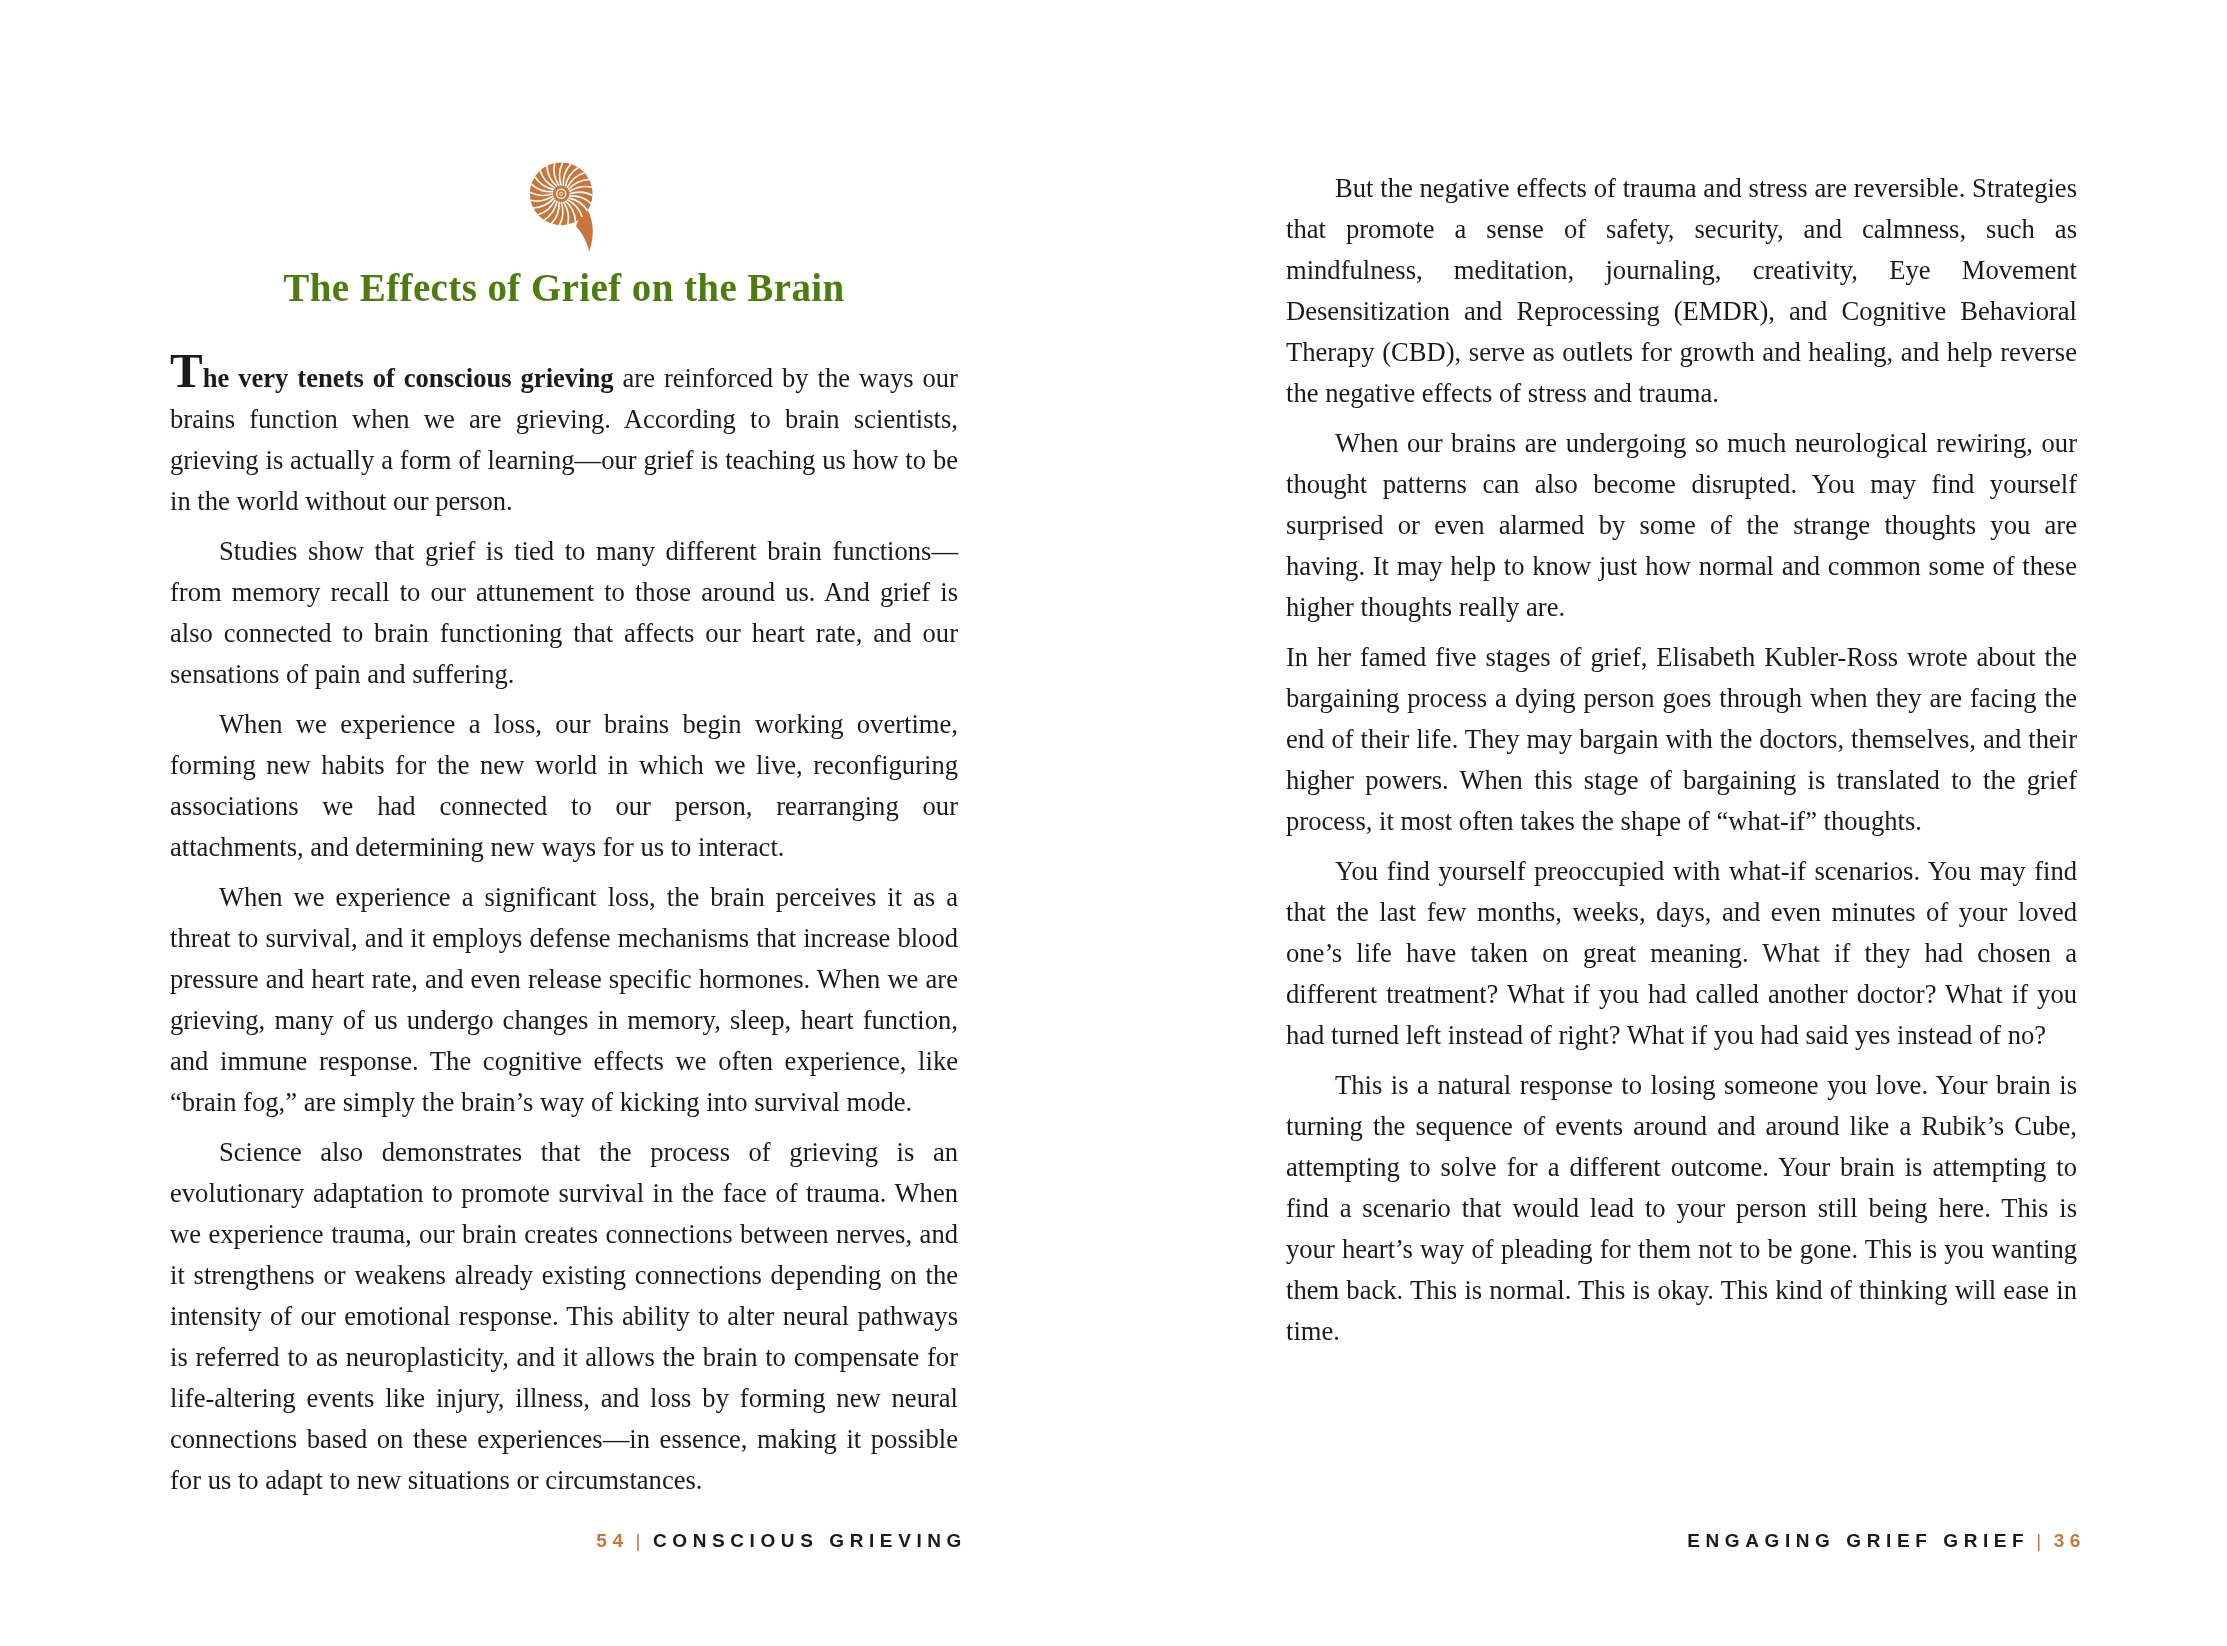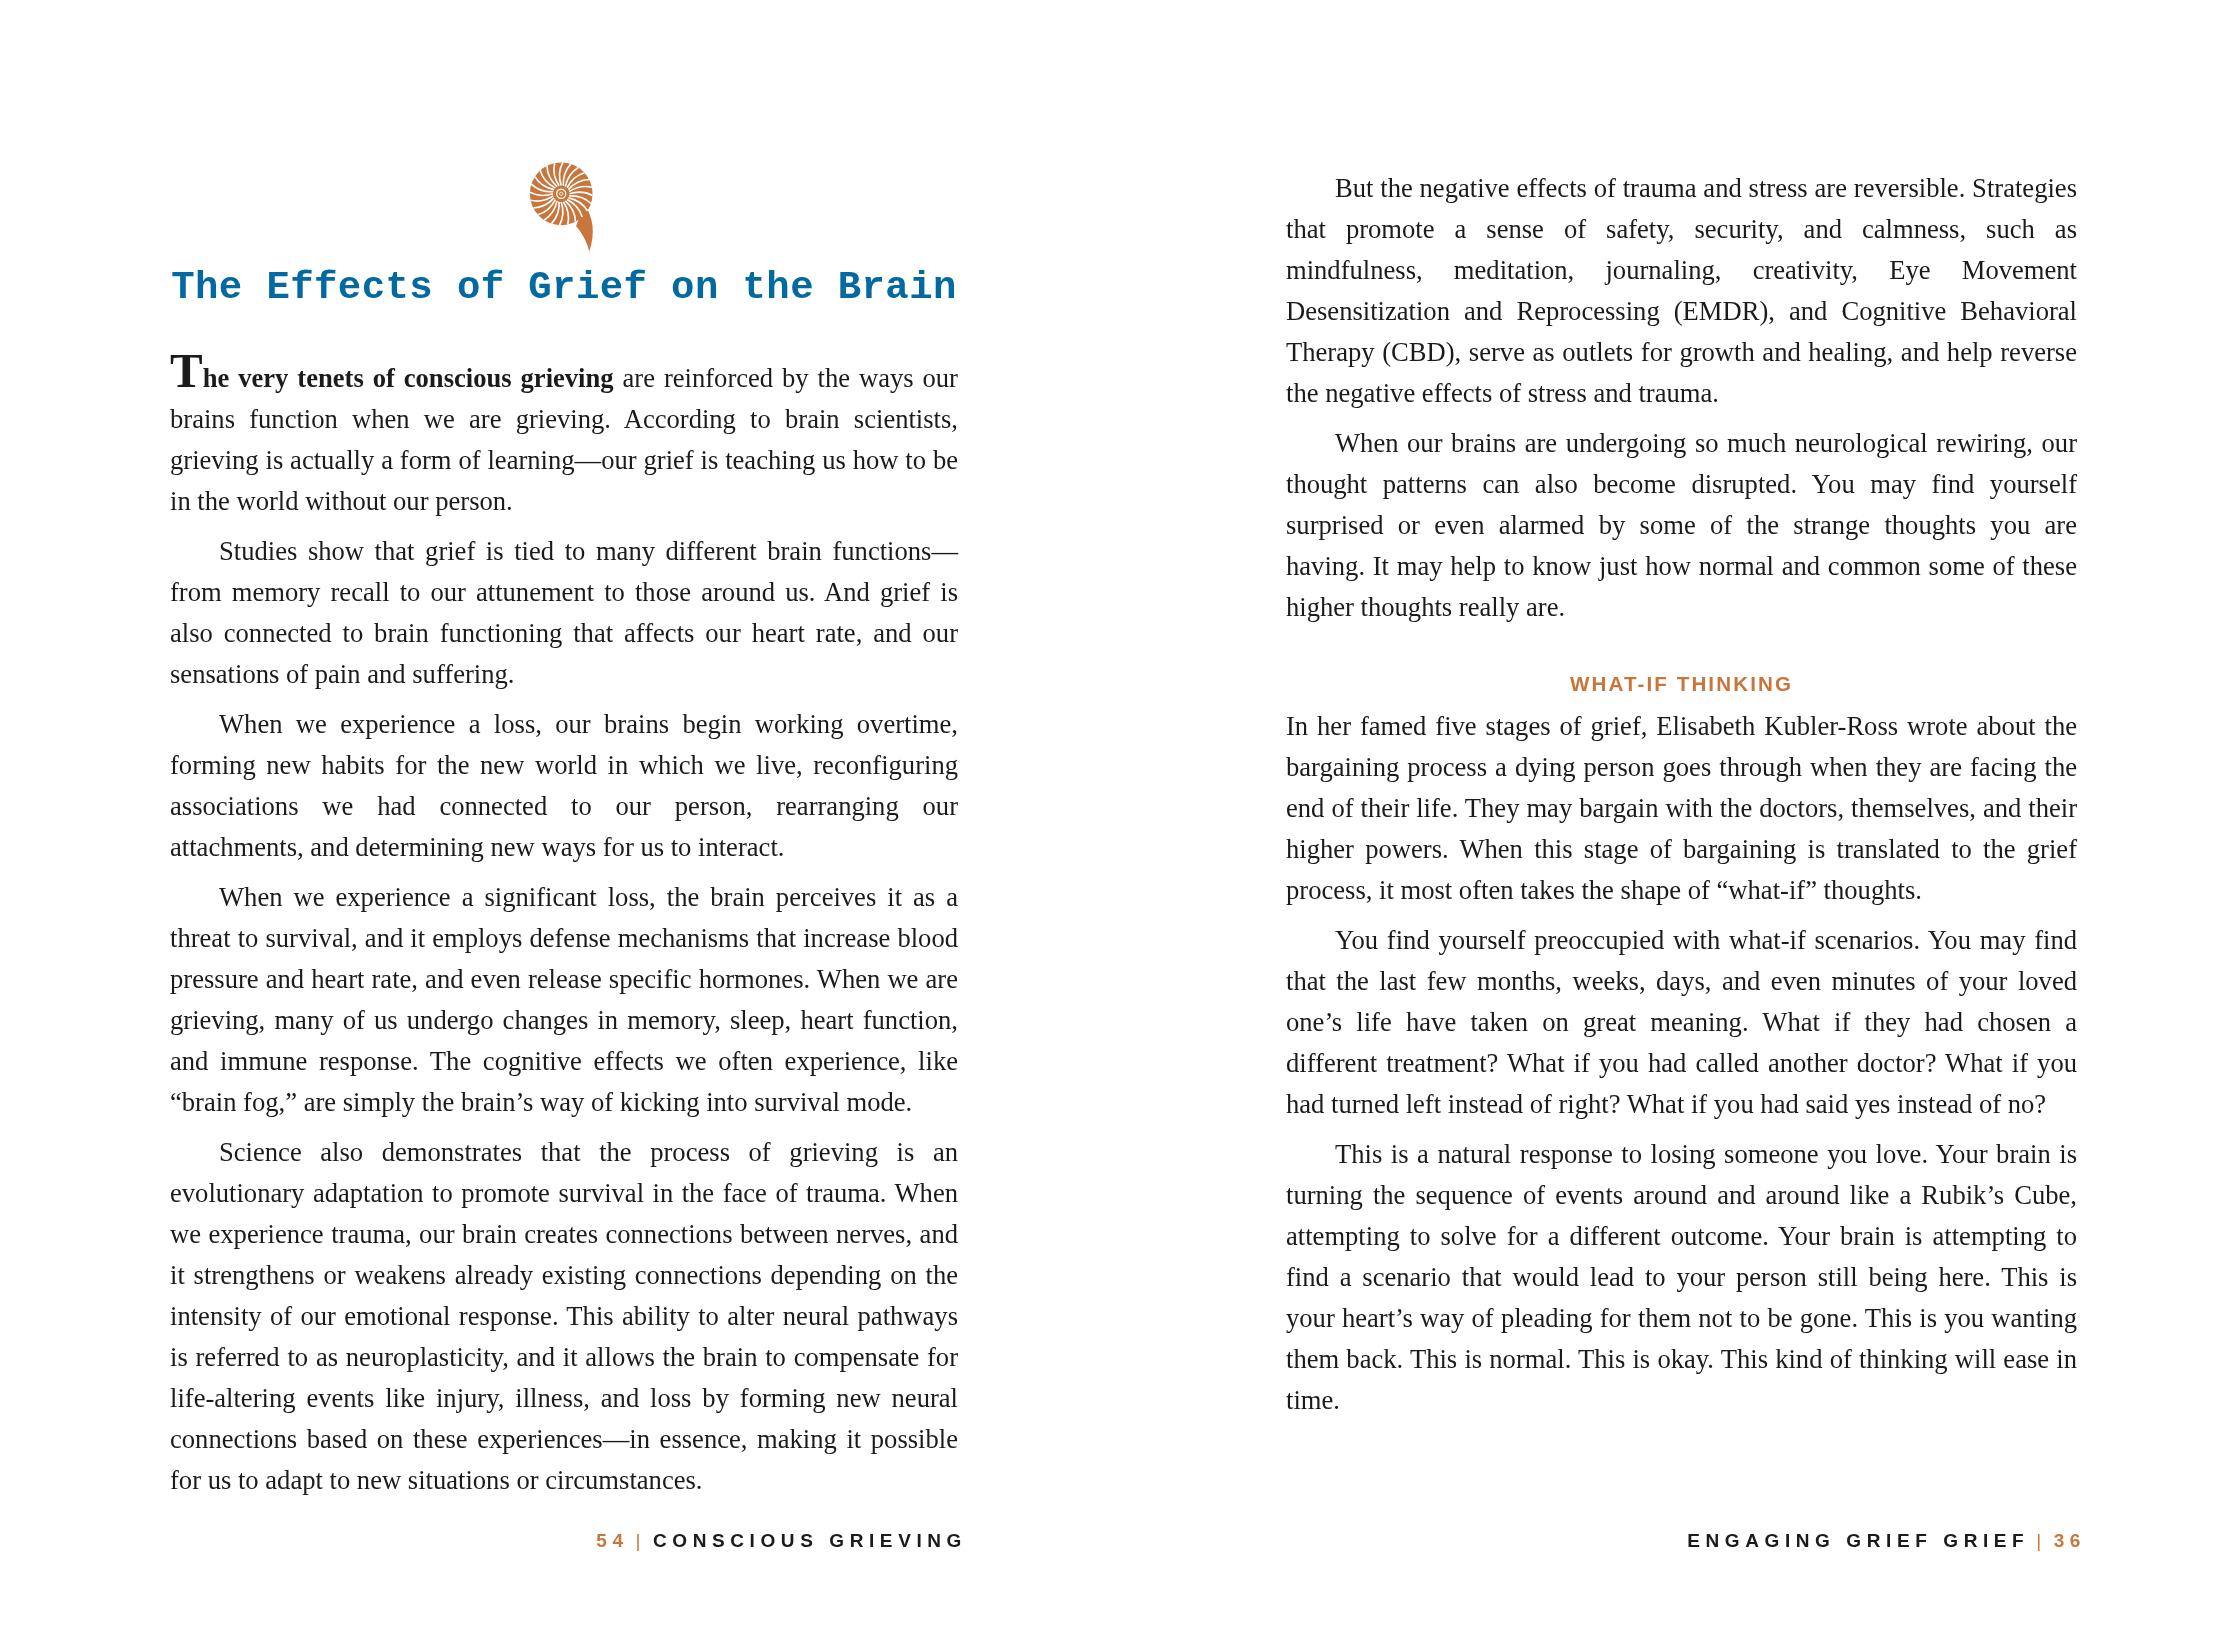--- a/index.html
+++ b/index.html
@@ -9,22 +9,22 @@
     overflow:hidden;
   }
   .column{position:absolute;top:0;}
   #left-col{left:161px;width:806px;}
   #right-col{left:1277px;width:809px;}
 
   .shell-wrap{margin:155px auto 0;width:99px;height:99px;}
   .shell-wrap svg{display:block;width:99px;height:99px;}
 
   .chapter-title{
-    margin:8.6px 0 0 0;text-align:center;font-weight:700;color:#0369a1;
-    font-size:39px;line-height:50px;letter-spacing:0.4px;font-family:Liberation Mono, monospace;
+    margin:8.6px 0 0 0;text-align:center;font-weight:700;color:#4d7c0f;
+    font-size:39px;line-height:50px;letter-spacing:0.4px;
   }
 
   .body-text{font-size:26.6px;line-height:41px;text-align:justify;text-justify:inter-word;}
   .body-text p{margin:9px;}
   .body-text p.indent{text-indent:49px;}
   #left-body{margin-top:45px;}
   #right-body{padding-top:159px;}
 
   .dropcap{font-size:49px;line-height:0;font-weight:700;}
   .bold-lead{font-weight:700;}
@@ -99,21 +99,20 @@
     <p class="indent">When we experience a significant loss, the brain perceives it as a threat to survival, and it employs defense mechanisms that increase blood pressure and heart rate, and even release specific hormones. When we are grieving, many of us undergo changes in memory, sleep, heart function, and immune response. The cognitive effects we often experience, like “brain fog,” are simply the brain’s way of kicking into survival mode.</p>
     <p class="indent">Science also demonstrates that the process of grieving is an evolutionary adaptation to promote survival in the face of trauma. When we experience trauma, our brain creates connections between nerves, and it strengthens or weakens already existing connections depending on the intensity of our emotional response. This ability to alter neural pathways is referred to as neuroplasticity, and it allows the brain to compensate for life-altering events like injury, illness, and loss by forming new neural connections based on these experiences—in essence, making it possible for us to adapt to new situations or circumstances.</p>
   </div>
 </div>
 
 <div class="column" id="right-col">
   <div class="body-text" id="right-body">
     <p class="indent">But the negative effects of trauma and stress are reversible. Strategies that promote a sense of safety, security, and calmness, such as mindfulness, meditation, journaling, creativity, Eye Movement Desensitization and Reprocessing (EMDR), and Cognitive Behavioral Therapy (CBD), serve as outlets for growth and healing, and help reverse the negative effects of stress and trauma.</p>
     <p class="indent">When our brains are undergoing so much neurological rewiring, our thought patterns can also become disrupted. You may find yourself surprised or even alarmed by some of the strange thoughts you are having. It may help to know just how normal and common some of these higher thoughts really are.</p>
 
-    <h2 class="section-heading">WHAT-IF THINKING</h2>
 
     <p>In her famed five stages of grief, Elisabeth Kubler-Ross wrote about the bargaining process a dying person goes through when they are facing the end of their life. They may bargain with the doctors, themselves, and their higher powers. When this stage of bargaining is translated to the grief process, it most often takes the shape of “what-if” thoughts.</p>
     <p class="indent">You find yourself preoccupied with what-if scenarios. You may find that the last few months, weeks, days, and even minutes of your loved one’s life have taken on great meaning. What if they had chosen a different treatment? What if you had called another doctor? What if you had turned left instead of right? What if you had said yes instead of no?</p>
     <p class="indent">This is a natural response to losing someone you love. Your brain is turning the sequence of events around and around like a Rubik’s Cube, attempting to solve for a different outcome. Your brain is attempting to find a scenario that would lead to your person still being here. This is your heart’s way of pleading for them not to be gone. This is you wanting them back. This is normal. This is okay. This kind of thinking will ease in time.</p>
   </div>
 </div>
 
 <div class="footer" id="left-footer"><span class="accent">54</span><span class="accent sep">|</span><span>CONSCIOUS GRIEVING</span></div>
 
 <div class="footer" id="right-footer"><span>ENGAGING GRIEF GRIEF</span><span class="accent sep">|</span><span class="accent">36</span></div>

